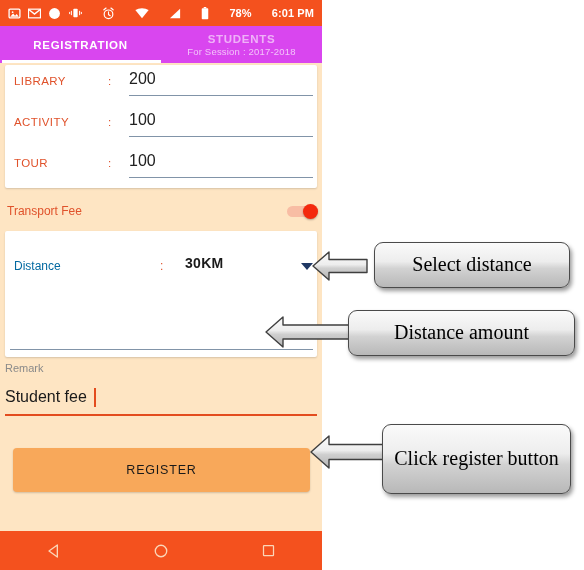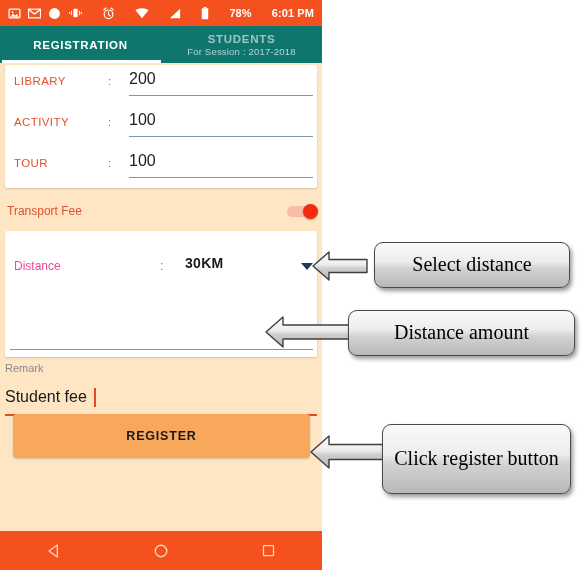--- a/index.html
+++ b/index.html
@@ -55,21 +55,21 @@
     letter-spacing: 0.1px;
     white-space: nowrap;
   }
   .sb-ico { display: block; }
 
   
   #tab-bar {
     position: absolute;
     left: 0; top: 26px;
     width: 322px; height: 37px;
-    background: #0f766e;
+    background: #d946ef;
   }
   .tab {
     position: absolute;
     top: 0;
     height: 37px;
     display: flex;
     flex-direction: column;
     align-items: center;
     justify-content: center;
   }
@@ -184,21 +184,21 @@
     position: absolute;
     left: 5px; top: 231px;
     width: 312px; height: 126px;
     background: #ffffff;
     border-radius: 2px;
     box-shadow: 0 1px 2px rgba(0,0,0,0.16);
   }
   #distance-label {
     position: absolute;
     left: 9px; top: 28px;
-    color: #ec4899;
+    color: #0369a1;
     font-size: 12px;
     text-align: center;
   }
   #distance-colon {
     position: absolute;
     left: 155px; top: 28px;
     color: #E0522B;
     font-size: 12px;
   }
   #distance-value {
@@ -259,30 +259,30 @@
   #remark-underline {
     position: absolute;
     left: 5px; top: 414px;
     width: 312px; height: 2px;
     background: #E34C1E;
   }
 
   
   #register-button {
     position: absolute;
-    left: 13px; top: 414px;
+    left: 13px; top: 448px;
     width: 297px; height: 44px;
     background: #F9A košt;
     background: #F8A košt;
     background: #F8A85A;
     border: none;
     border-radius: 4px;
     color: #1a1a1a;
     font-size: 12.5px;
-    font-weight: bold;
+    font-weight: normal;
     letter-spacing: 0.8px;
     font-family: "Liberation Sans", sans-serif;
     box-shadow: 0 1px 2px rgba(0,0,0,0.18);
     cursor: pointer;
   }
 
   
   #nav-bar {
     position: absolute;
     left: 0; top: 531px;

